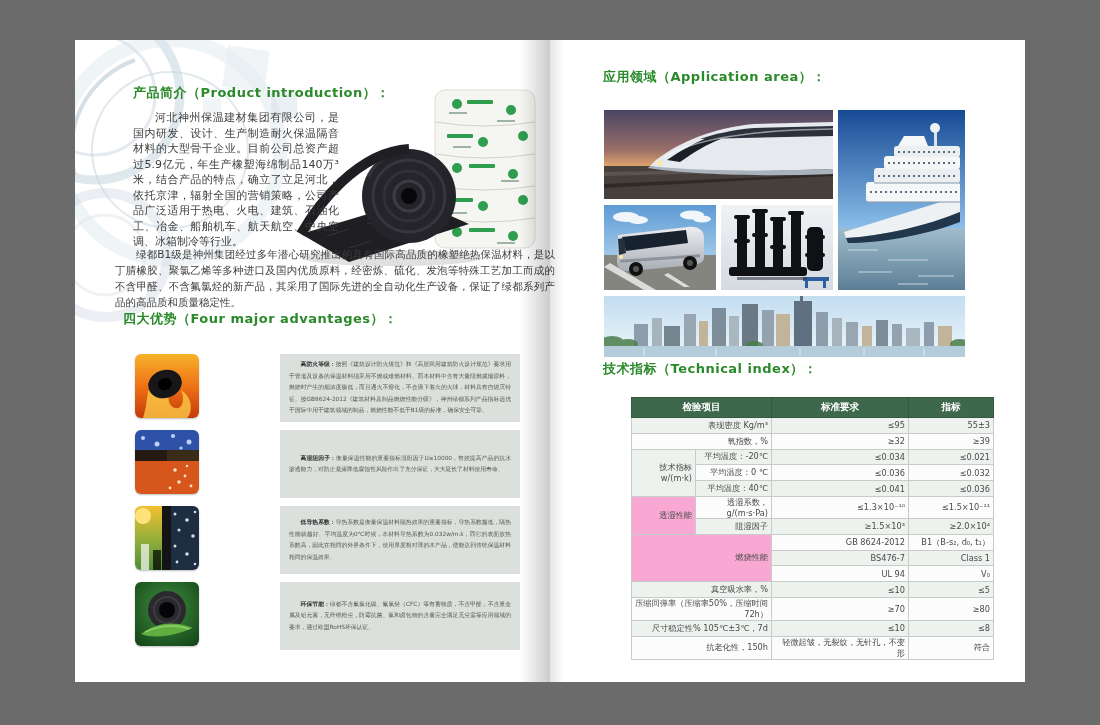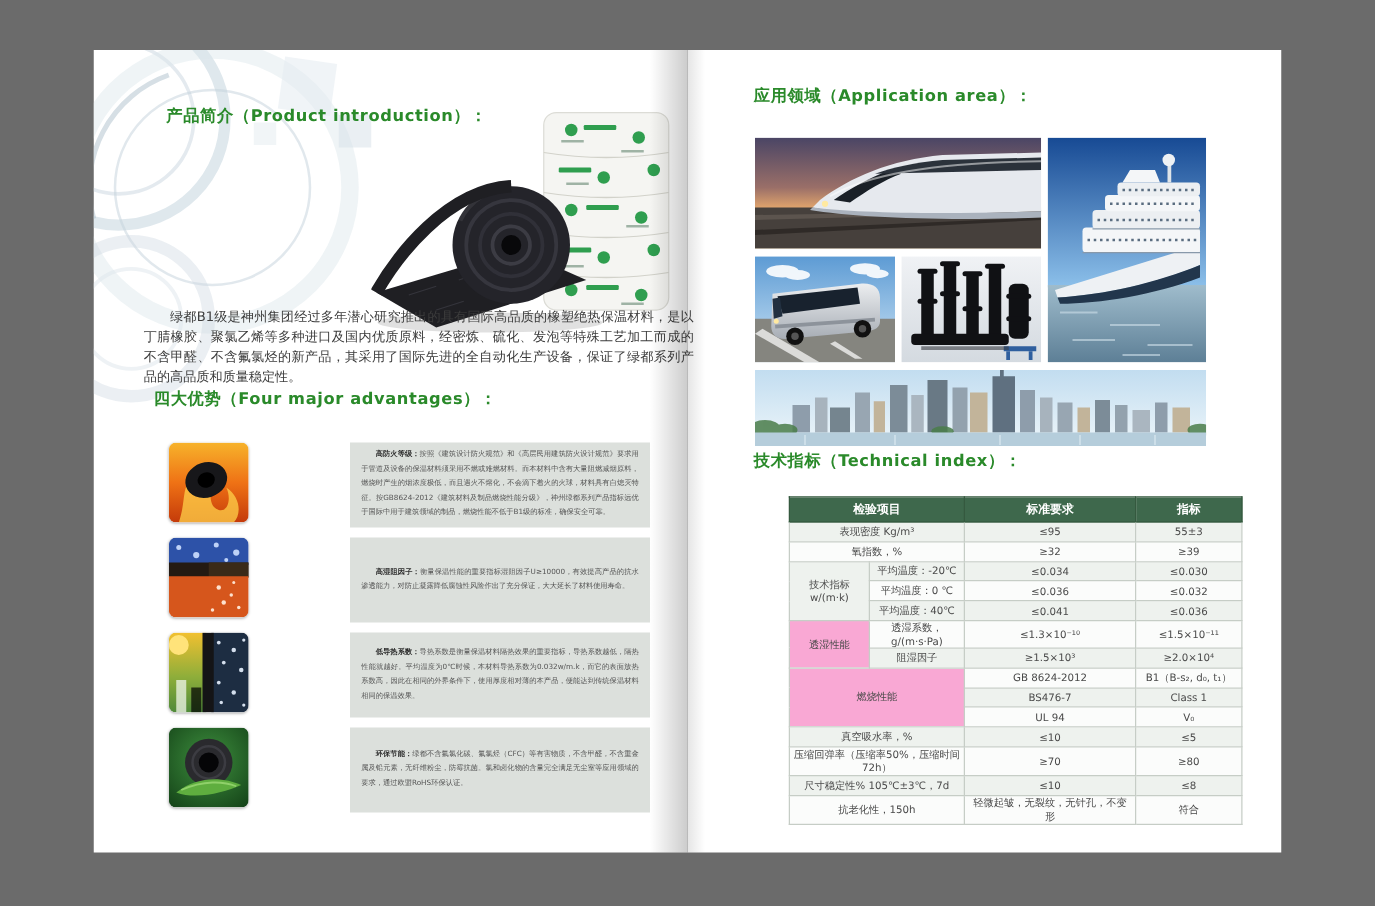--- a/index.html
+++ b/index.html
@@ -42,21 +42,21 @@
   #photo-train{left:0;top:0;width:229px;height:89px;}
   #photo-ship{left:234px;top:0;width:127px;height:180px;}
   #photo-bus{left:0;top:95px;width:112px;height:85px;}
   #photo-pipes{left:117px;top:95px;width:112px;height:85px;}
   #photo-skyline{left:0;top:186px;width:361px;height:61px;}
   #tech-title{left:53px;top:320px;}
   .tblwrap{position:absolute;left:53px;top:357px;width:362px;z-index:5;margin-left:28px;}
   table.tech{border-collapse:collapse;width:362px;table-layout:fixed;}
   table.tech th{background:#3e684c;color:#ffffff;font-size:9.5px;font-weight:bold;height:19px;
     border:1px solid #35593f;padding:0 2px;}
-  table.tech td{border:1px solid #c6cdc6;font-size:8.2px;color:#4a4a4a;text-align:center;
+  table.tech td{border:1px solid #c6cdc6;font-size:8.2px;color:#4a4a4a;text-align:right;
     height:14.8px;padding:0 3px;background:#fbfcfb;overflow:hidden;}
   table.tech tr:nth-child(odd) td{background:#eef2ee;}
   table.tech td.group{white-space:pre-line;background:#f9a8d4;}
 </style>
 </head>
 <body>
 
 <div class="spread">
 
   <div class="page page-left">
@@ -71,20 +71,21 @@
         <circle cx="30" cy="215" r="40" fill="none" stroke="#dde6ec" stroke-width="3" opacity="0.5"></circle>
         <rect x="150" y="8" width="42" height="42" fill="#e3ebf0" opacity="0.55" transform="rotate(8 171 29)"></rect>
         <rect x="196" y="52" width="26" height="26" fill="#d5e0e8" opacity="0.5"></rect>
         <rect x="128" y="58" width="18" height="18" fill="#e8eef2" opacity="0.6"></rect>
         <path d="M0,135 A95,95 0 0 1 60,20" fill="none" stroke="#aebfcc" stroke-width="4" opacity="0.5"></path>
       </svg>
     </div>
 
     <div class="h-green" id="intro-title">产品简介（Product introduction）：</div>
 
+    <div id="intro-para1">河北神州保温建材集团有限公司，是国内研发、设计、生产制造耐火保温隔音材料的大型骨干企业。目前公司总资产超过5.9亿元，年生产橡塑海绵制品140万³米，结合产品的特点，确立了立足河北，依托京津，辐射全国的营销策略，公司产品广泛适用于热电、火电、建筑、石油化工、冶金、船舶机车、航天航空、中央空调、冰箱制冷等行业。</div>
 
     <div id="product-figure">
       <svg width="250" height="185" viewBox="0 0 250 185">
 
         <g>
           <rect x="138" y="4" width="100" height="158" rx="10" fill="#f5f5f2" stroke="#dcdcd6" stroke-width="1"></rect>
           <g stroke="#d2d2ca" stroke-width="1" fill="none">
             <path d="M138,36 Q188,44 238,36"></path>
               <path d="M138,68 Q188,76 238,68"></path>
             <path d="M138,100 Q188,108 238,100"></path>
@@ -482,21 +483,21 @@
             <tr>
               <td colspan="2">氧指数，%</td>
               <td>≥32</td>
               <td>≥39</td>
             </tr>
             <tr>
               <td rowspan="3" class="group">技术指标
 w/(m·k)</td>
               <td>平均温度：-20℃</td>
               <td>≤0.034</td>
-              <td>≤0.030</td>
+              <td>≤0.021</td>
             </tr>
             <tr>
               <td>平均温度：0 ℃</td>
               <td>≤0.036</td>
               <td>≤0.032</td>
             </tr>
             <tr>
               <td>平均温度：40℃</td>
               <td>≤0.041</td>
               <td>≤0.036</td>

